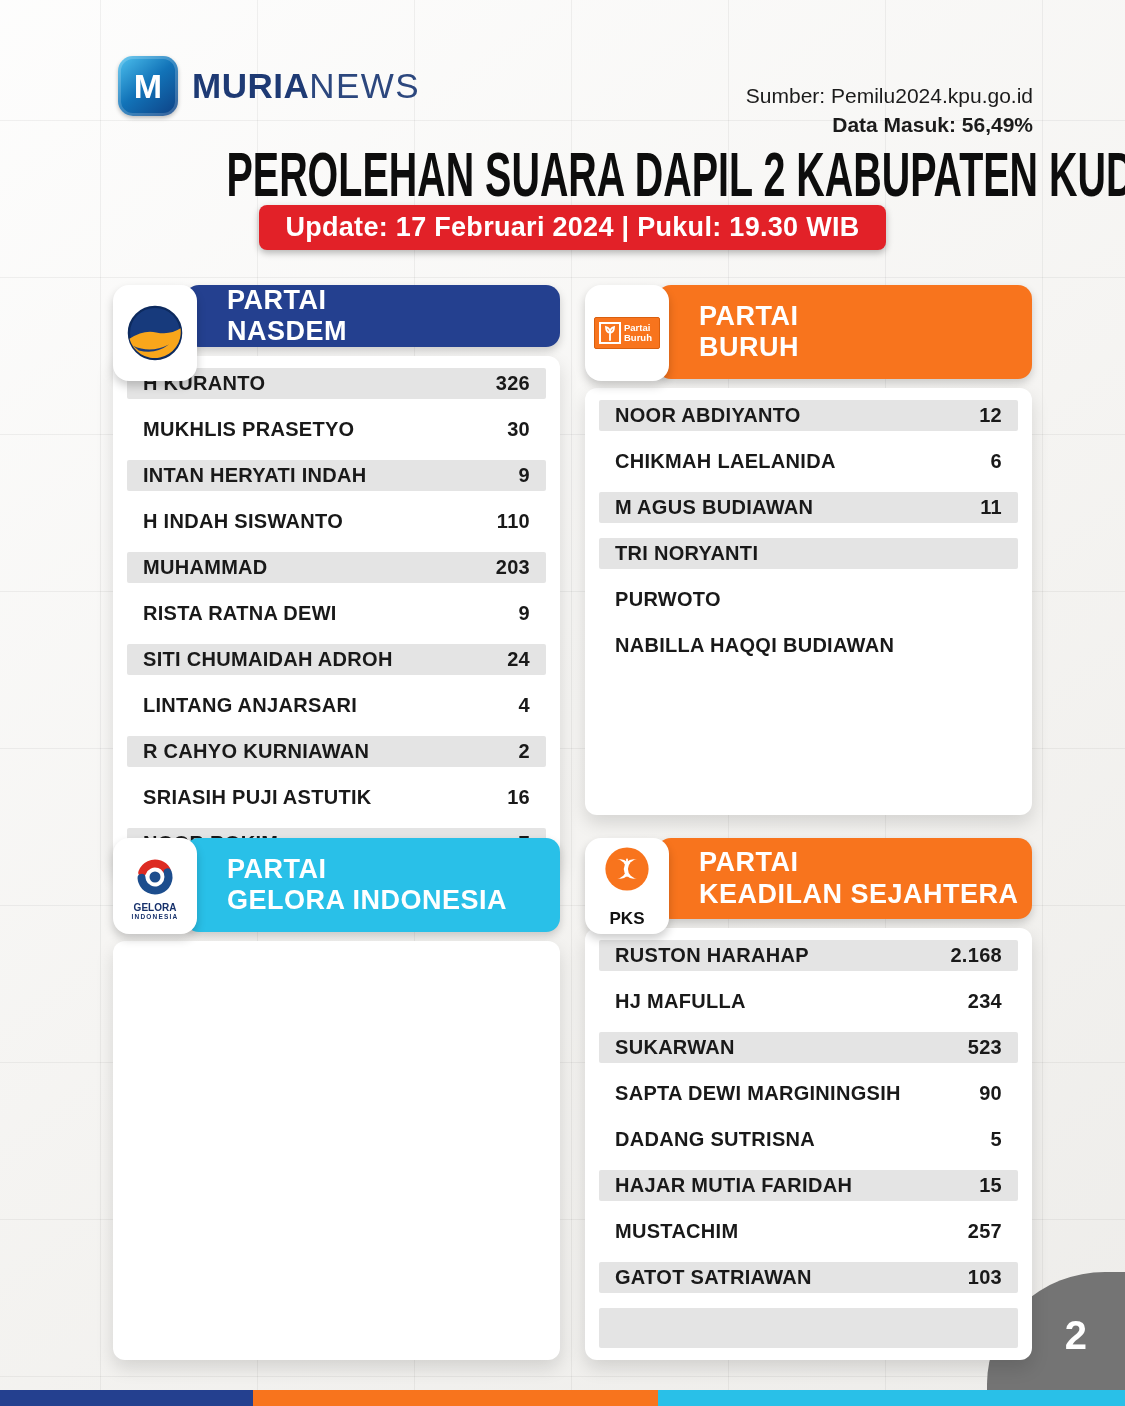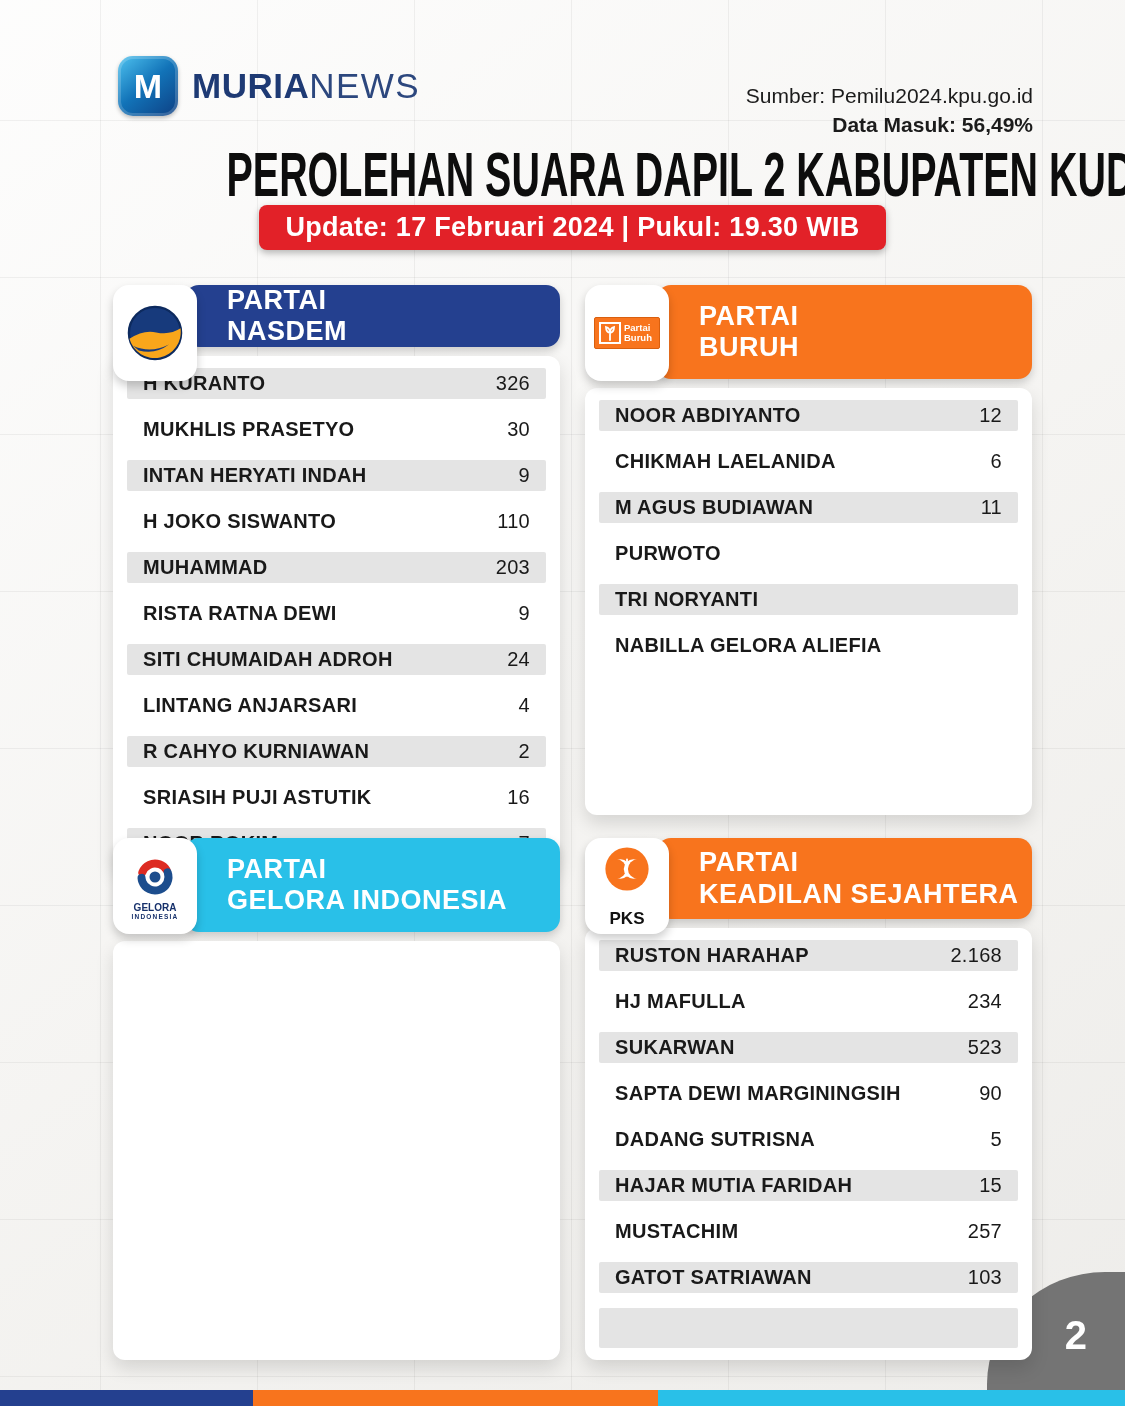--- a/index.html
+++ b/index.html
@@ -73,21 +73,21 @@
     padding:12px 14px; display:flex; flex-direction:column;
   }
   .rows{list-style:none; margin:0; padding:0; display:flex; flex-direction:column; gap:15px; flex:1;}
   .row{
     min-height:31px; display:flex; align-items:center; justify-content:space-between;
     padding:0 16px; font-weight:700; font-size:20px; color:var(--text-dark); border-radius:2px;
   }
   .row.gray{background:var(--row-gray);}
   .row.empty{margin-top:auto; min-height:40px;}
   .cname{letter-spacing:.3px;}
-  .cvotes{font-weight:400; letter-spacing:.3px;}
+  .cvotes{font-weight:700; letter-spacing:.3px;}
 
   
   .gelora-cap1{font-size:10px; font-weight:900; color:#16306b; line-height:1;}
   .gelora-cap2{font-size:6.5px; font-weight:800; color:#16306b; letter-spacing:1.2px; line-height:1;}
   .pks-cap{font-size:17px; font-weight:900; color:#111; line-height:1; margin-top:17px;}
   .buruh-logo{
     width:66px; height:32px; background:var(--orange); border:1px solid #d95f0e;
     display:flex; align-items:center; gap:3px; padding:2px 4px; border-radius:2px;
   }
   .buruh-box{width:22px; height:22px; border:2px solid #fff; flex:none;
@@ -155,21 +155,21 @@
             </li>
             <li class="row white">
               <span class="cname">MUKHLIS PRASETYO</span>
               <span class="cvotes">30</span>
             </li>
             <li class="row gray">
               <span class="cname">INTAN HERYATI INDAH</span>
               <span class="cvotes">9</span>
             </li>
             <li class="row white">
-              <span class="cname">H JOKO SISWANTO</span>
+              <span class="cname">H INDAH SISWANTO</span>
               <span class="cvotes">110</span>
             </li>
             <li class="row gray">
               <span class="cname">MUHAMMAD</span>
               <span class="cvotes">203</span>
             </li>
             <li class="row white">
               <span class="cname">RISTA RATNA DEWI</span>
               <span class="cvotes">9</span>
             </li>
@@ -222,30 +222,30 @@
               <span class="cvotes">12</span>
             </li>
             <li class="row white">
               <span class="cname">CHIKMAH LAELANIDA</span>
               <span class="cvotes">6</span>
             </li>
             <li class="row gray">
               <span class="cname">M AGUS BUDIAWAN</span>
               <span class="cvotes">11</span>
             </li>
+            <li class="row gray">
+              <span class="cname">TRI NORYANTI</span>
+              <span class="cvotes"></span>
+            </li>
             <li class="row white">
               <span class="cname">PURWOTO</span>
               <span class="cvotes"></span>
             </li>
-            <li class="row gray">
-              <span class="cname">TRI NORYANTI</span>
-              <span class="cvotes"></span>
-            </li>
-            <li class="row white">
-              <span class="cname">NABILLA GELORA ALIEFIA</span>
+            <li class="row white">
+              <span class="cname">NABILLA HAQQI BUDIAWAN</span>
               <span class="cvotes"></span>
             </li>
           </ul>
       </div>
     </section>
 
     <section class="card">
       <div class="logo-tile">
         <svg viewBox="0 0 100 100" width="50" height="50">
           <circle cx="50" cy="50" r="42" fill="#fff"></circle>

